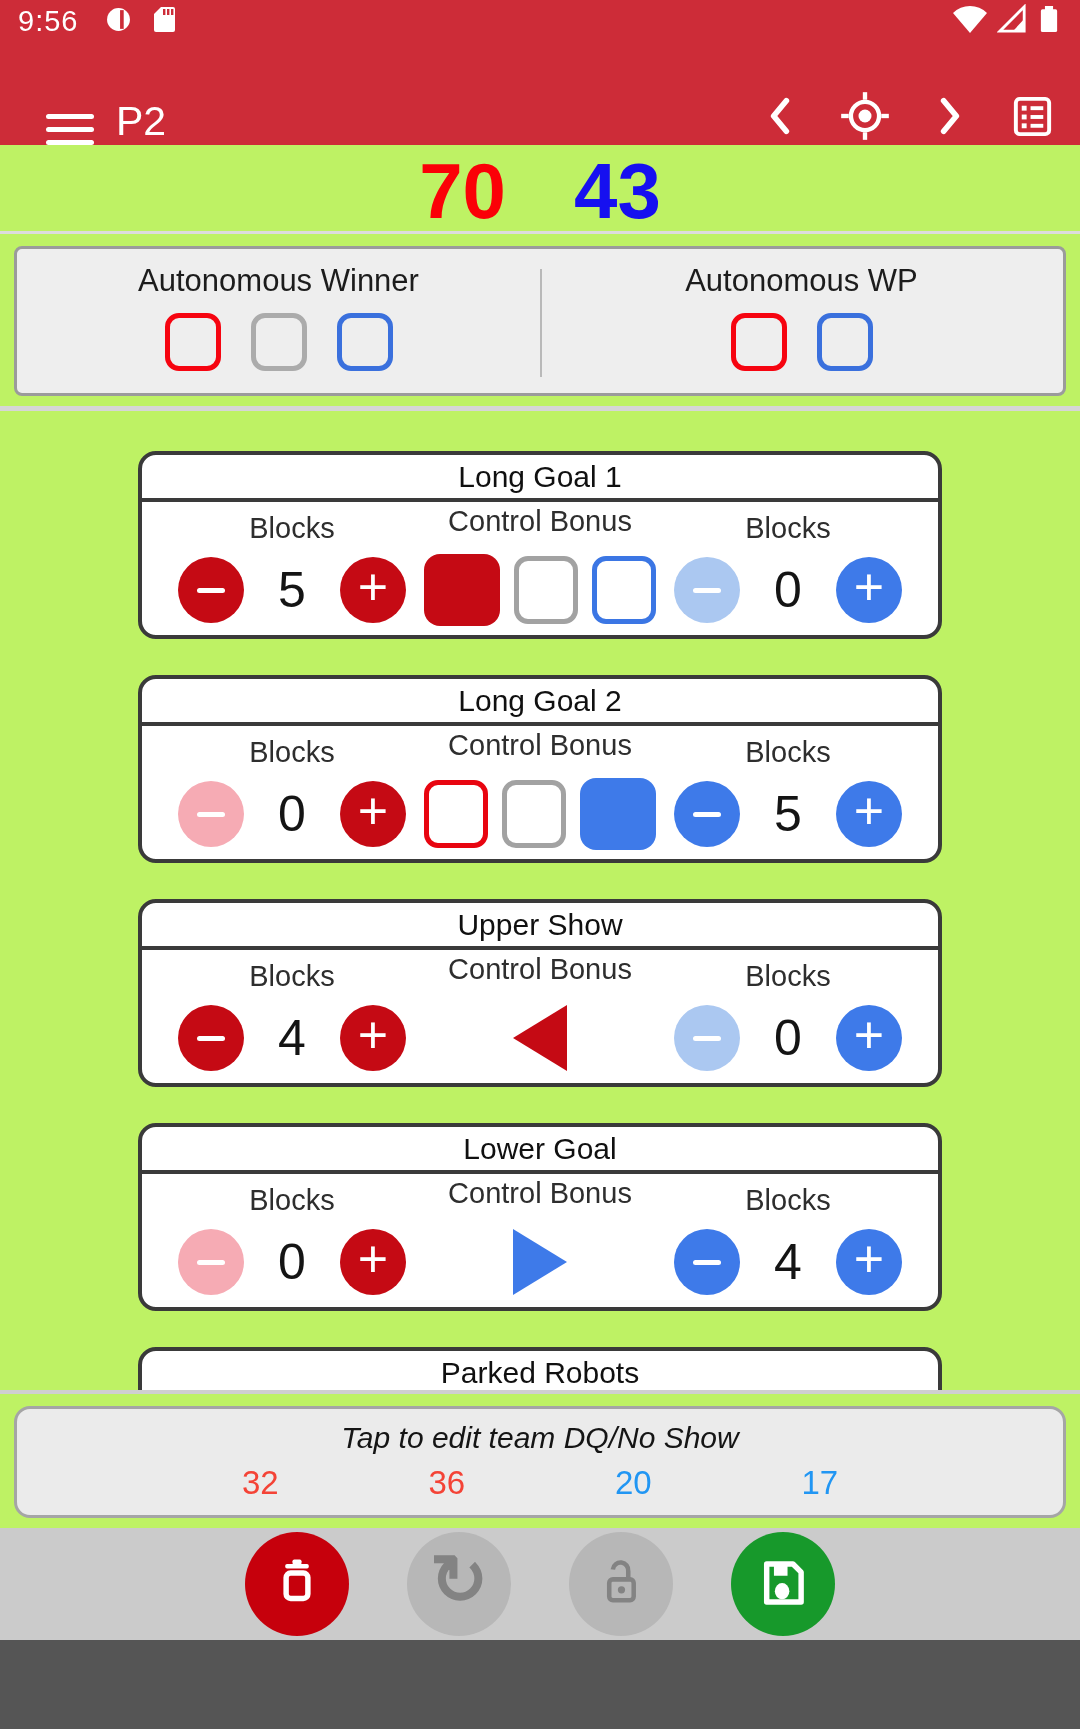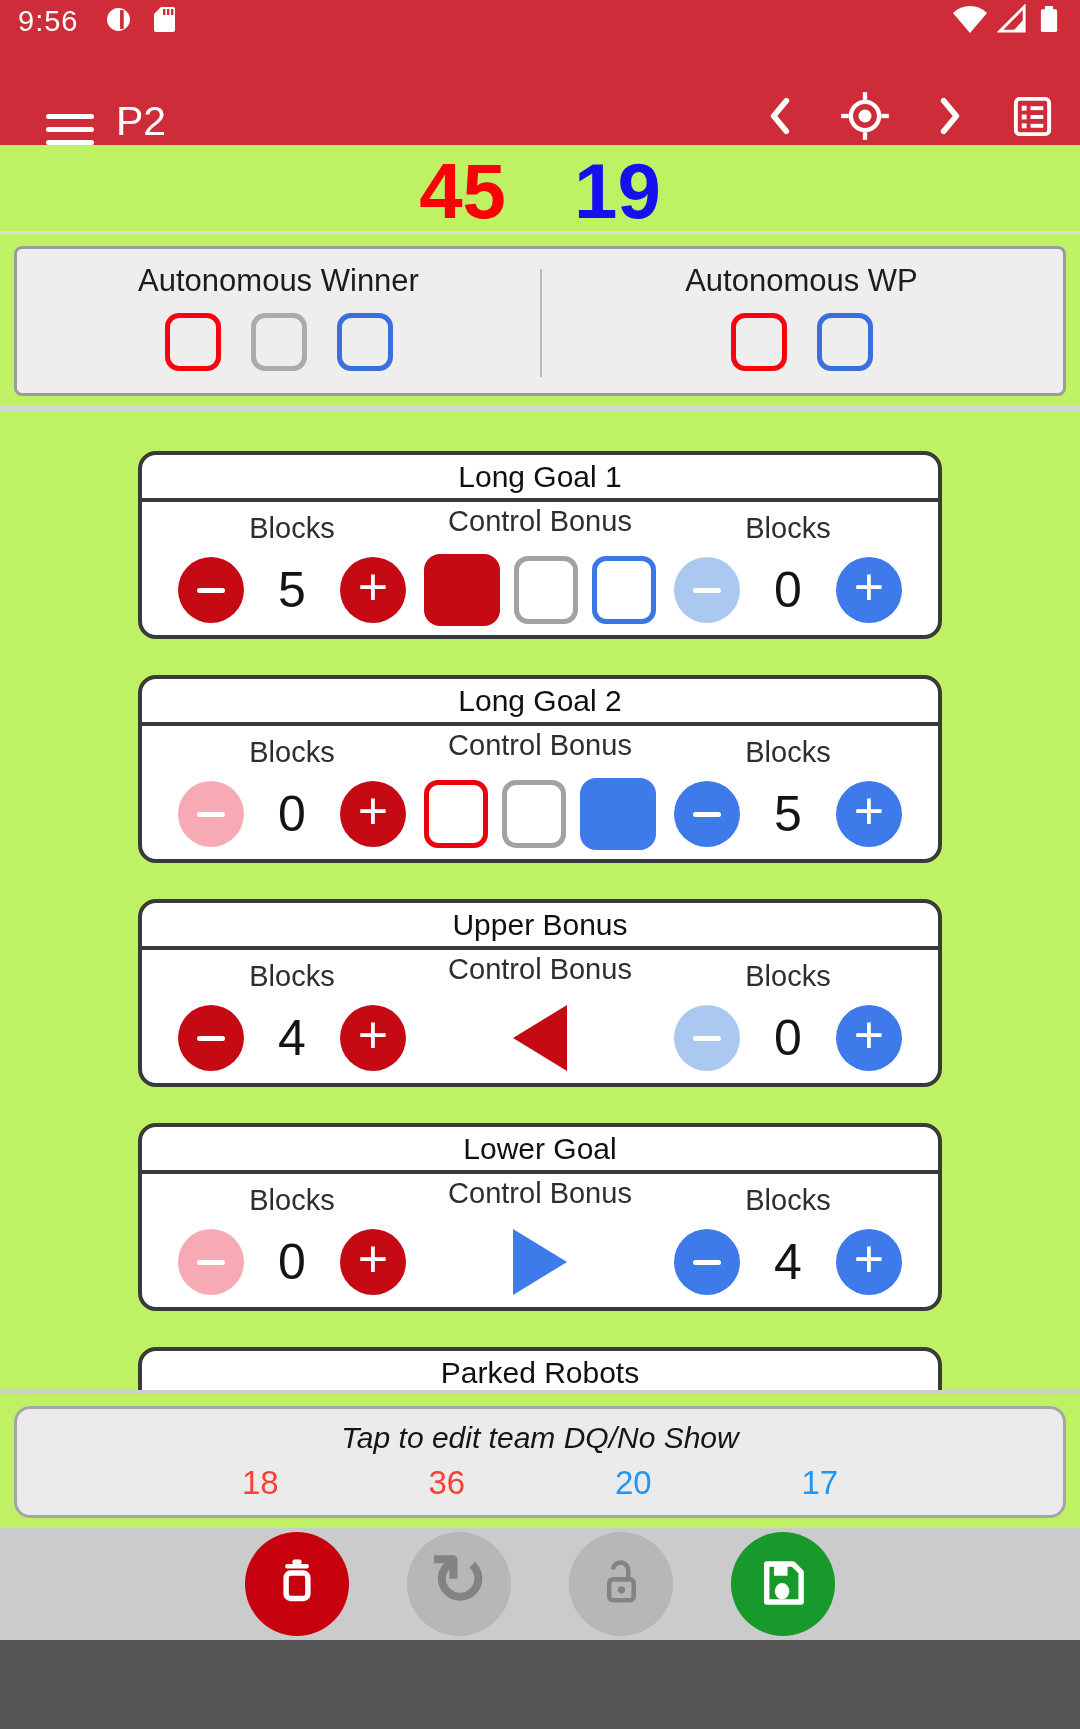--- a/index.html
+++ b/index.html
@@ -183,22 +183,22 @@
                 <line x1="22" y1="24.5" x2="35" y2="24.5"></line>
                 <line x1="22" y1="33.5" x2="35" y2="33.5"></line>
               </g>
             </svg>
         </span>
       </button>
     </span>
   </div>
 
   <div class="score-row">
-    <span class="score-red">45</span>
-    <span class="score-blue">19</span>
+    <span class="score-red">70</span>
+    <span class="score-blue">43</span>
   </div>
   <div class="hdiv1"></div>
 
   <div class="auto-panel">
     <div class="auto-half">
       <span class="auto-label">Autonomous Winner</span>
       <span class="auto-boxes">
         <button class="acheck red"></button>
         <button class="acheck gray"></button>
         <button class="acheck blue"></button>
@@ -283,21 +283,21 @@
             <span class="count">5</span>
             <button class="cbtn blue">
                 <span class="plus-glyph">+</span>
               </button>
           </span>
         </div>
       </div>
     </section>
 
     <section class="goal-card">
-      <div class="card-title">Upper Bonus</div>
+      <div class="card-title">Upper Show</div>
       <div class="card-body">
         <div class="labels-row">
           <span class="zone-side glabel">Blocks</span>
           <span class="zone-mid glabel bonus-label">Control Bonus</span>
           <span class="zone-side glabel">Blocks</span>
         </div>
         <div class="controls-row">
           <span class="zone-side counter">
             <button class="cbtn red">
                 <span class="minus-bar"></span>
@@ -361,21 +361,21 @@
       <div class="card-title">Parked Robots</div>
 
     </section>
 
   </div>
   <div class="hdiv3"></div>
 
   <div class="dq-panel">
     <div class="dq-hint">Tap to edit team DQ/No Show</div>
     <div class="dq-teams">
-      <span class="dq-team red">18</span>
+      <span class="dq-team red">32</span>
       <span class="dq-team red">36</span>
       <span class="dq-team blue">20</span>
       <span class="dq-team blue">17</span>
     </div>
   </div>
 
   <div class="toolbar">
     <button class="tbtn delete">
       <span>
         <svg width="58" height="58" viewBox="0 0 64 64">

